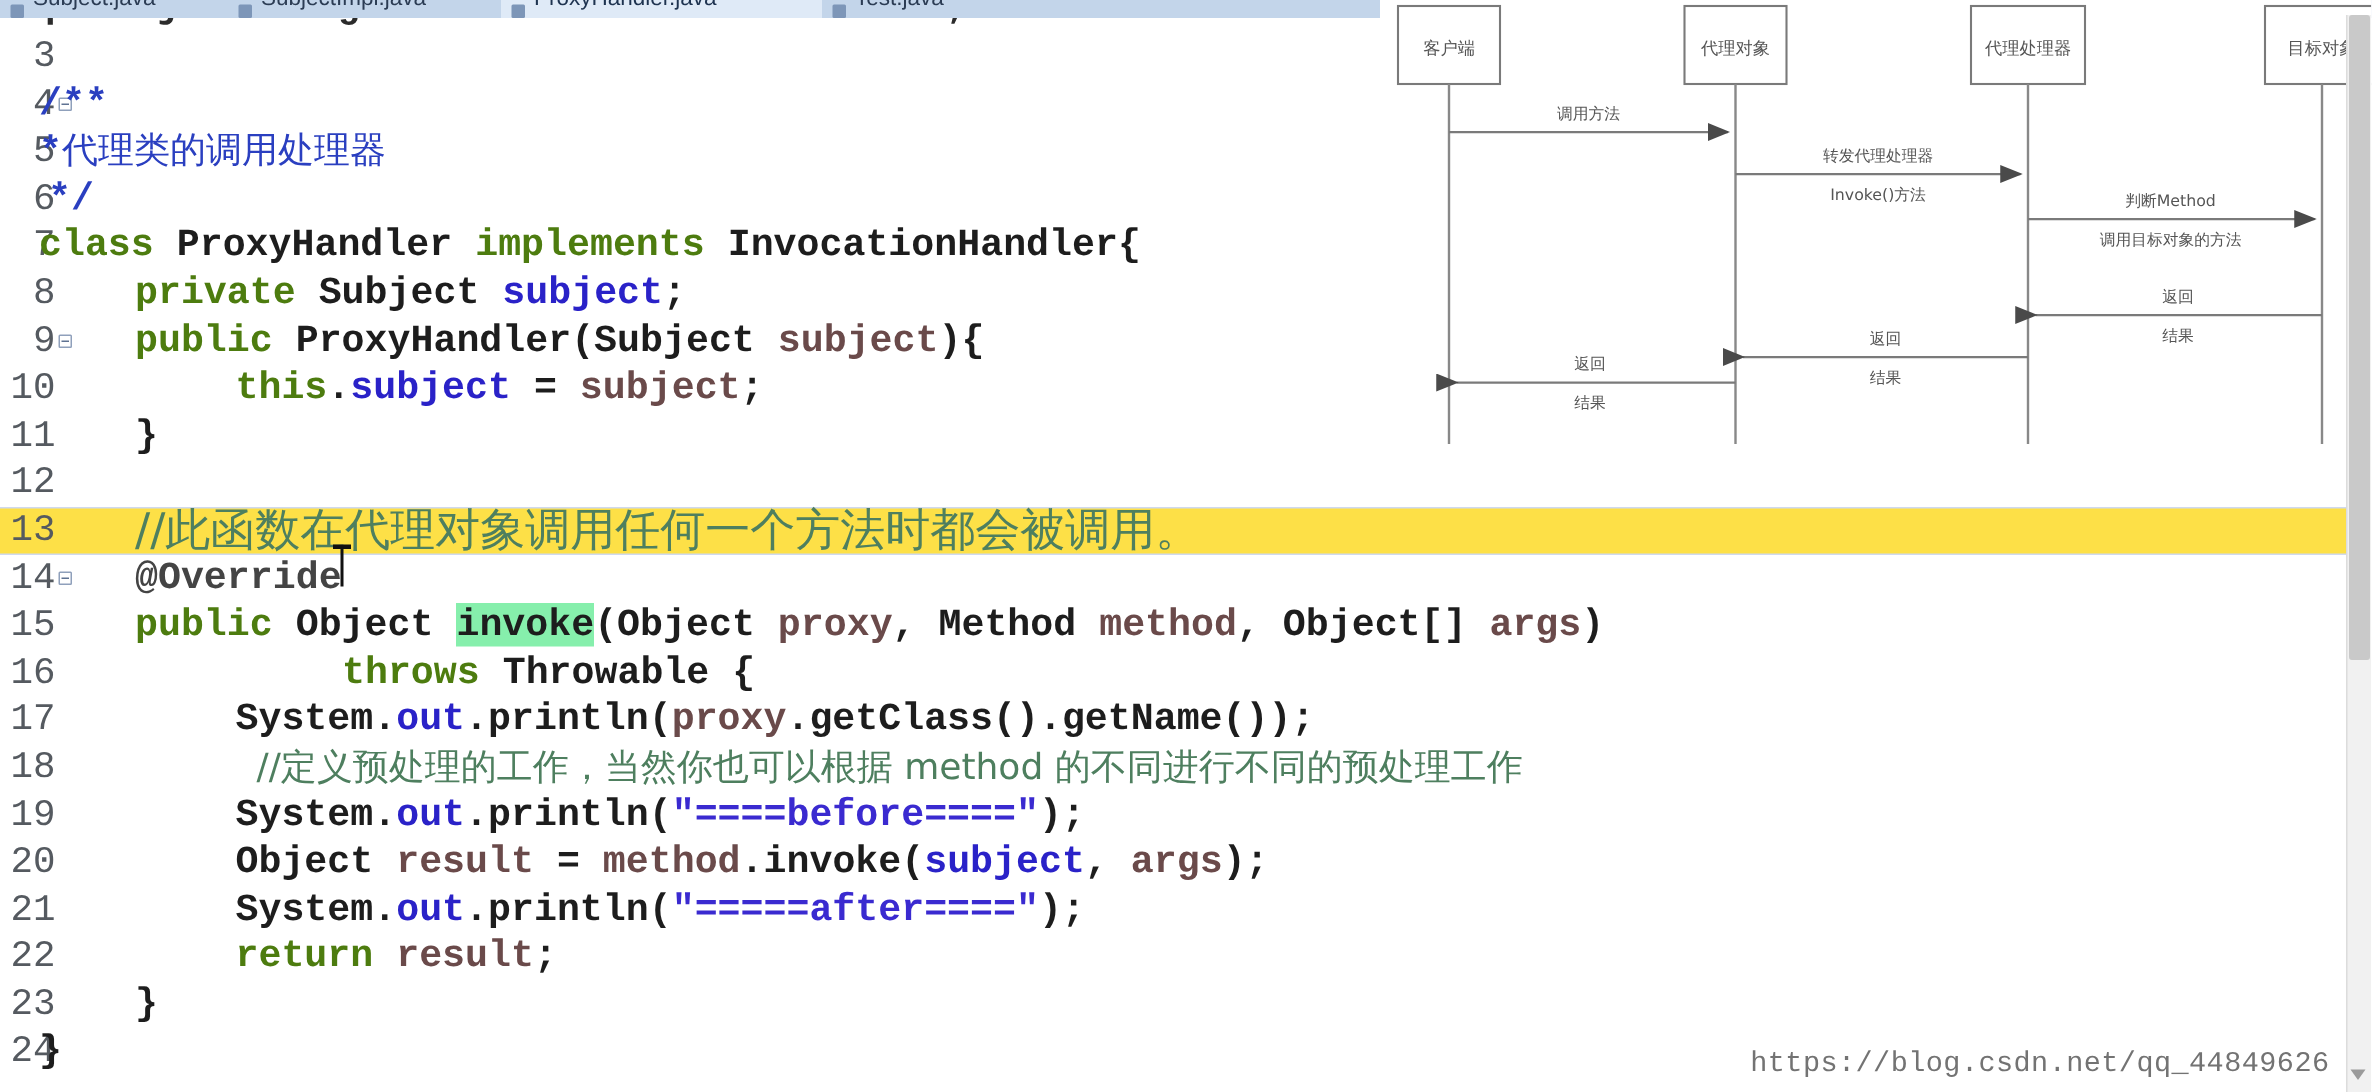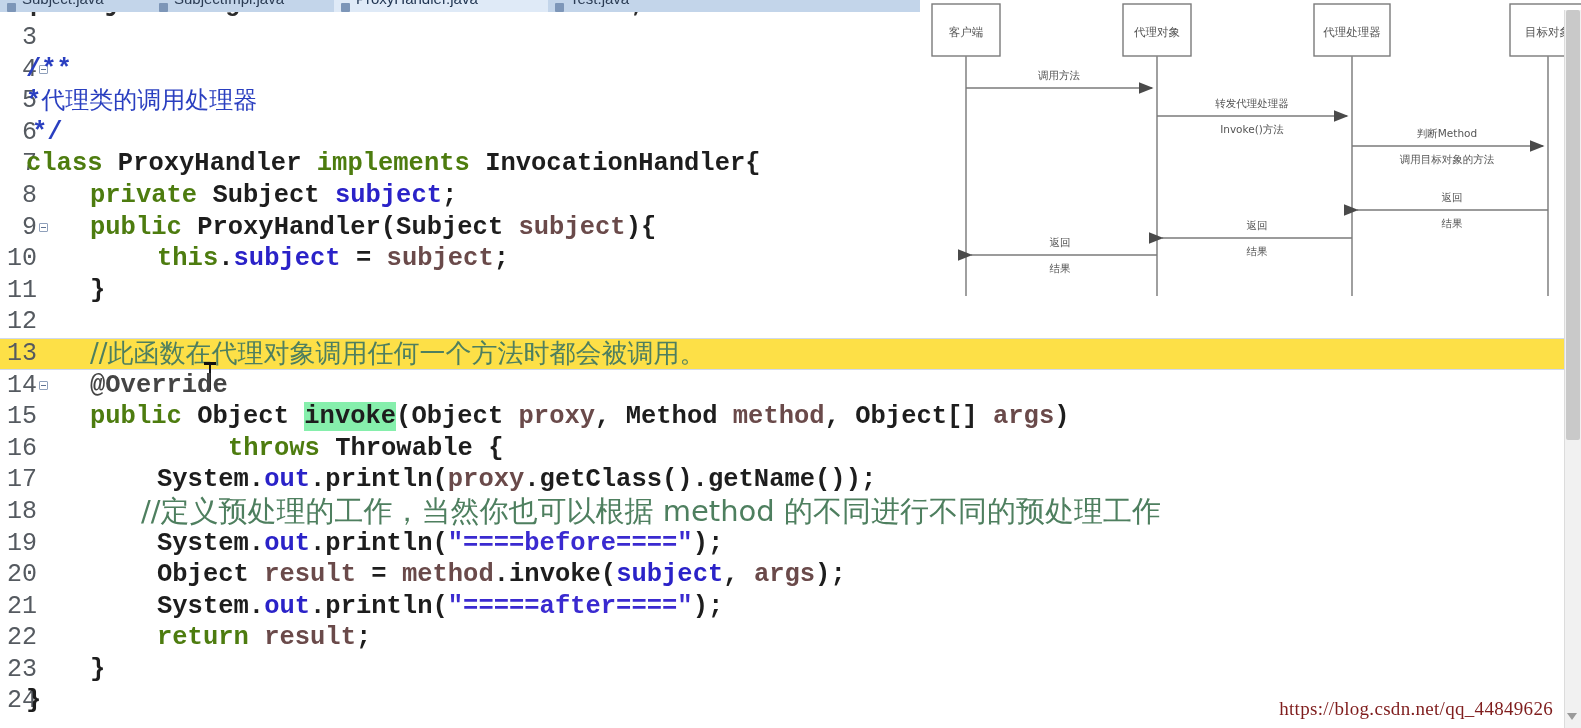--- a/index.html
+++ b/index.html
@@ -235,23 +235,23 @@
     border-left: 5px solid transparent;
     border-right: 5px solid transparent;
     border-top: 7px solid #9a9a9a;
   }
 
   
   .watermark {
     position: absolute;
     right: 28px;
     bottom: 8px;
-    font-family: Liberation Serif, serif;
+    font-family: Liberation Mono, monospace;
     font-size: 19px;
-    color: #7f1d1d;
+    color: #737373;
     z-index: 10;
     white-space: nowrap;
     letter-spacing: 0.3px;
   }
 </style>
 </head>
 <body>
 
 <div id="screen">
 
@@ -329,21 +329,21 @@
         <span class="codetext" style="left:90px">}</span>
       </div>
 
       <div class="row">
         <span class="gutter">12</span>
         <span class="codetext"></span>
       </div>
 
       <div class="row current">
         <span class="gutter">13</span>
-        <span class="codetext cmt cn" style="left:90px;font-size:26px"><span>//此函数在</span><span class="caret"></span><span>代理对象调用任何一个方法时都会被调用。</span></span>
+        <span class="codetext cmt cn" style="left:90px;font-size:30px"><span>//此函数在</span><span class="caret"></span><span>代理对象调用任何一个方法时都会被调用。</span></span>
       </div>
 
       <div class="row">
         <span class="gutter">14</span>
         <span class="fold"></span>
         <span class="codetext anno" style="left:90px">@Override</span>
       </div>
 
       <div class="row">
         <span class="gutter">15</span>
@@ -355,21 +355,21 @@
         <span class="codetext" style="left:228px"><span class="kw">throws</span> <span class="type">Throwable {</span></span>
       </div>
 
       <div class="row">
         <span class="gutter">17</span>
         <span class="codetext" style="left:157px"><span class="plain">System.</span><span class="field">out</span><span class="plain">.println(</span><span class="param">proxy</span><span class="plain">.getClass().getName());</span></span>
       </div>
 
       <div class="row">
         <span class="gutter">18</span>
-        <span class="codetext cmt cn" style="left:141px;font-size:29px">//定义预处理的工作，当然你也可以根据 method 的不同进行不同的预处理工作</span>
+        <span class="codetext cmt cn" style="left:171px;font-size:24px">//定义预处理的工作，当然你也可以根据 method 的不同进行不同的预处理工作</span>
       </div>
 
       <div class="row">
         <span class="gutter">19</span>
         <span class="codetext" style="left:157px"><span class="plain">System.</span><span class="field">out</span><span class="plain">.println(</span><span class="str">"====before===="</span><span class="plain">);</span></span>
       </div>
 
       <div class="row">
         <span class="gutter">20</span>
         <span class="codetext" style="left:157px"><span class="type">Object</span> <span class="param">result</span><span class="plain"> = </span><span class="param">method</span><span class="plain">.invoke(</span><span class="field">subject</span><span class="plain">, </span><span class="param">args</span><span class="plain">);</span></span>

